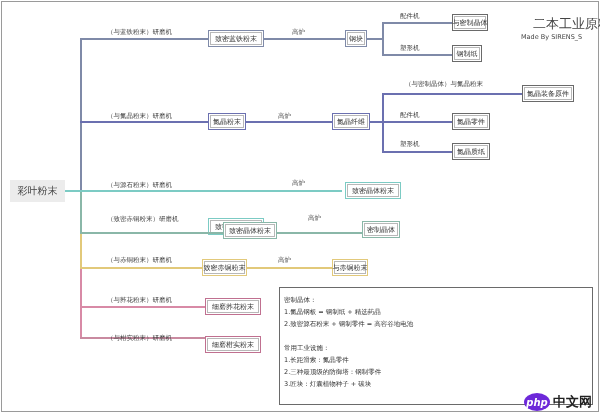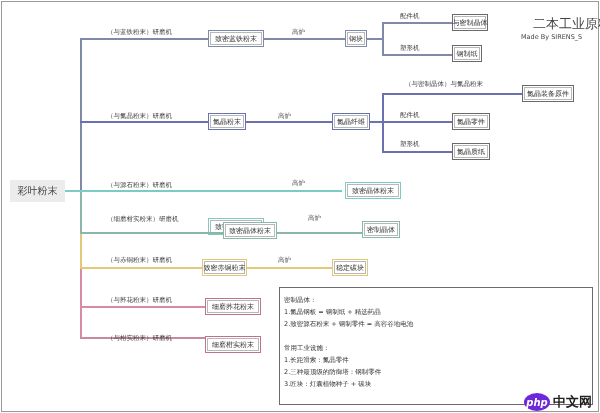--- a/index.html
+++ b/index.html
@@ -64,30 +64,30 @@
 <div class="lbl" style="left:400px;top:140px;">塑形机</div>
 <div class="node" style="left:452px;top:143px;width:38px;">氮晶质纸</div>
 
 <div class="hl" style="left:80px;top:190px;width:262px;background:#7ccbc4;"></div>
 <div class="lbl" style="left:107px;top:181px;">（与源石粉末）研磨机</div>
 <div class="node" style="left:208px;top:182px;width:56px;border-color:#7ccbc4;margin-top:36px;">致密源石粉末</div>
 <div class="lbl" style="left:292px;top:179px;">高炉</div>
 <div class="node" style="left:345px;top:182px;width:56px;border-color:#7ccbc4;">致密晶体粉末</div>
 
 <div class="hl" style="left:80px;top:232px;width:282px;background:#8ab7a8;"></div>
-<div class="lbl" style="left:107px;top:215px;">（细磨柑实粉末）研磨机</div>
+<div class="lbl" style="left:107px;top:215px;">（致密赤铜粉末）研磨机</div>
 <div class="node" style="left:223px;top:222px;width:54px;border-color:#8ab7a8;">致密晶体粉末</div>
 <div class="lbl" style="left:308px;top:214px;">高炉</div>
 <div class="node" style="left:362px;top:221px;width:38px;border-color:#8ab7a8;">密制晶体</div>
 
 <div class="hl" style="left:80px;top:267px;width:252px;background:#e2c97a;"></div>
 <div class="lbl" style="left:107px;top:256px;">（与赤铜粉末）研磨机</div>
 <div class="node" style="left:202px;top:259px;width:45px;border-color:#e2c97a;">致密赤铜粉末</div>
 <div class="lbl" style="left:278px;top:256px;">高炉</div>
-<div class="node" style="left:332px;top:259px;width:36px;border-color:#e2c97a;">稳定碳块</div>
+<div class="node" style="left:332px;top:259px;width:36px;border-color:#e2c97a;">与赤铜粉末</div>
 
 <div class="hl" style="left:80px;top:306px;width:125px;background:#d88aa6;"></div>
 <div class="lbl" style="left:107px;top:296px;">（与荞花粉末）研磨机</div>
 <div class="node" style="left:205px;top:298px;width:56px;border-color:#c07090;">细磨荞花粉末</div>
 
 <div class="hl" style="left:80px;top:337px;width:125px;background:#c98aa0;"></div>
 <div class="lbl" style="left:107px;top:334px;">（与柑实粉末）研磨机</div>
 <div class="node" style="left:205px;top:336px;width:56px;border-color:#c07090;">细磨柑实粉末</div>
 
 <div class="notes">

